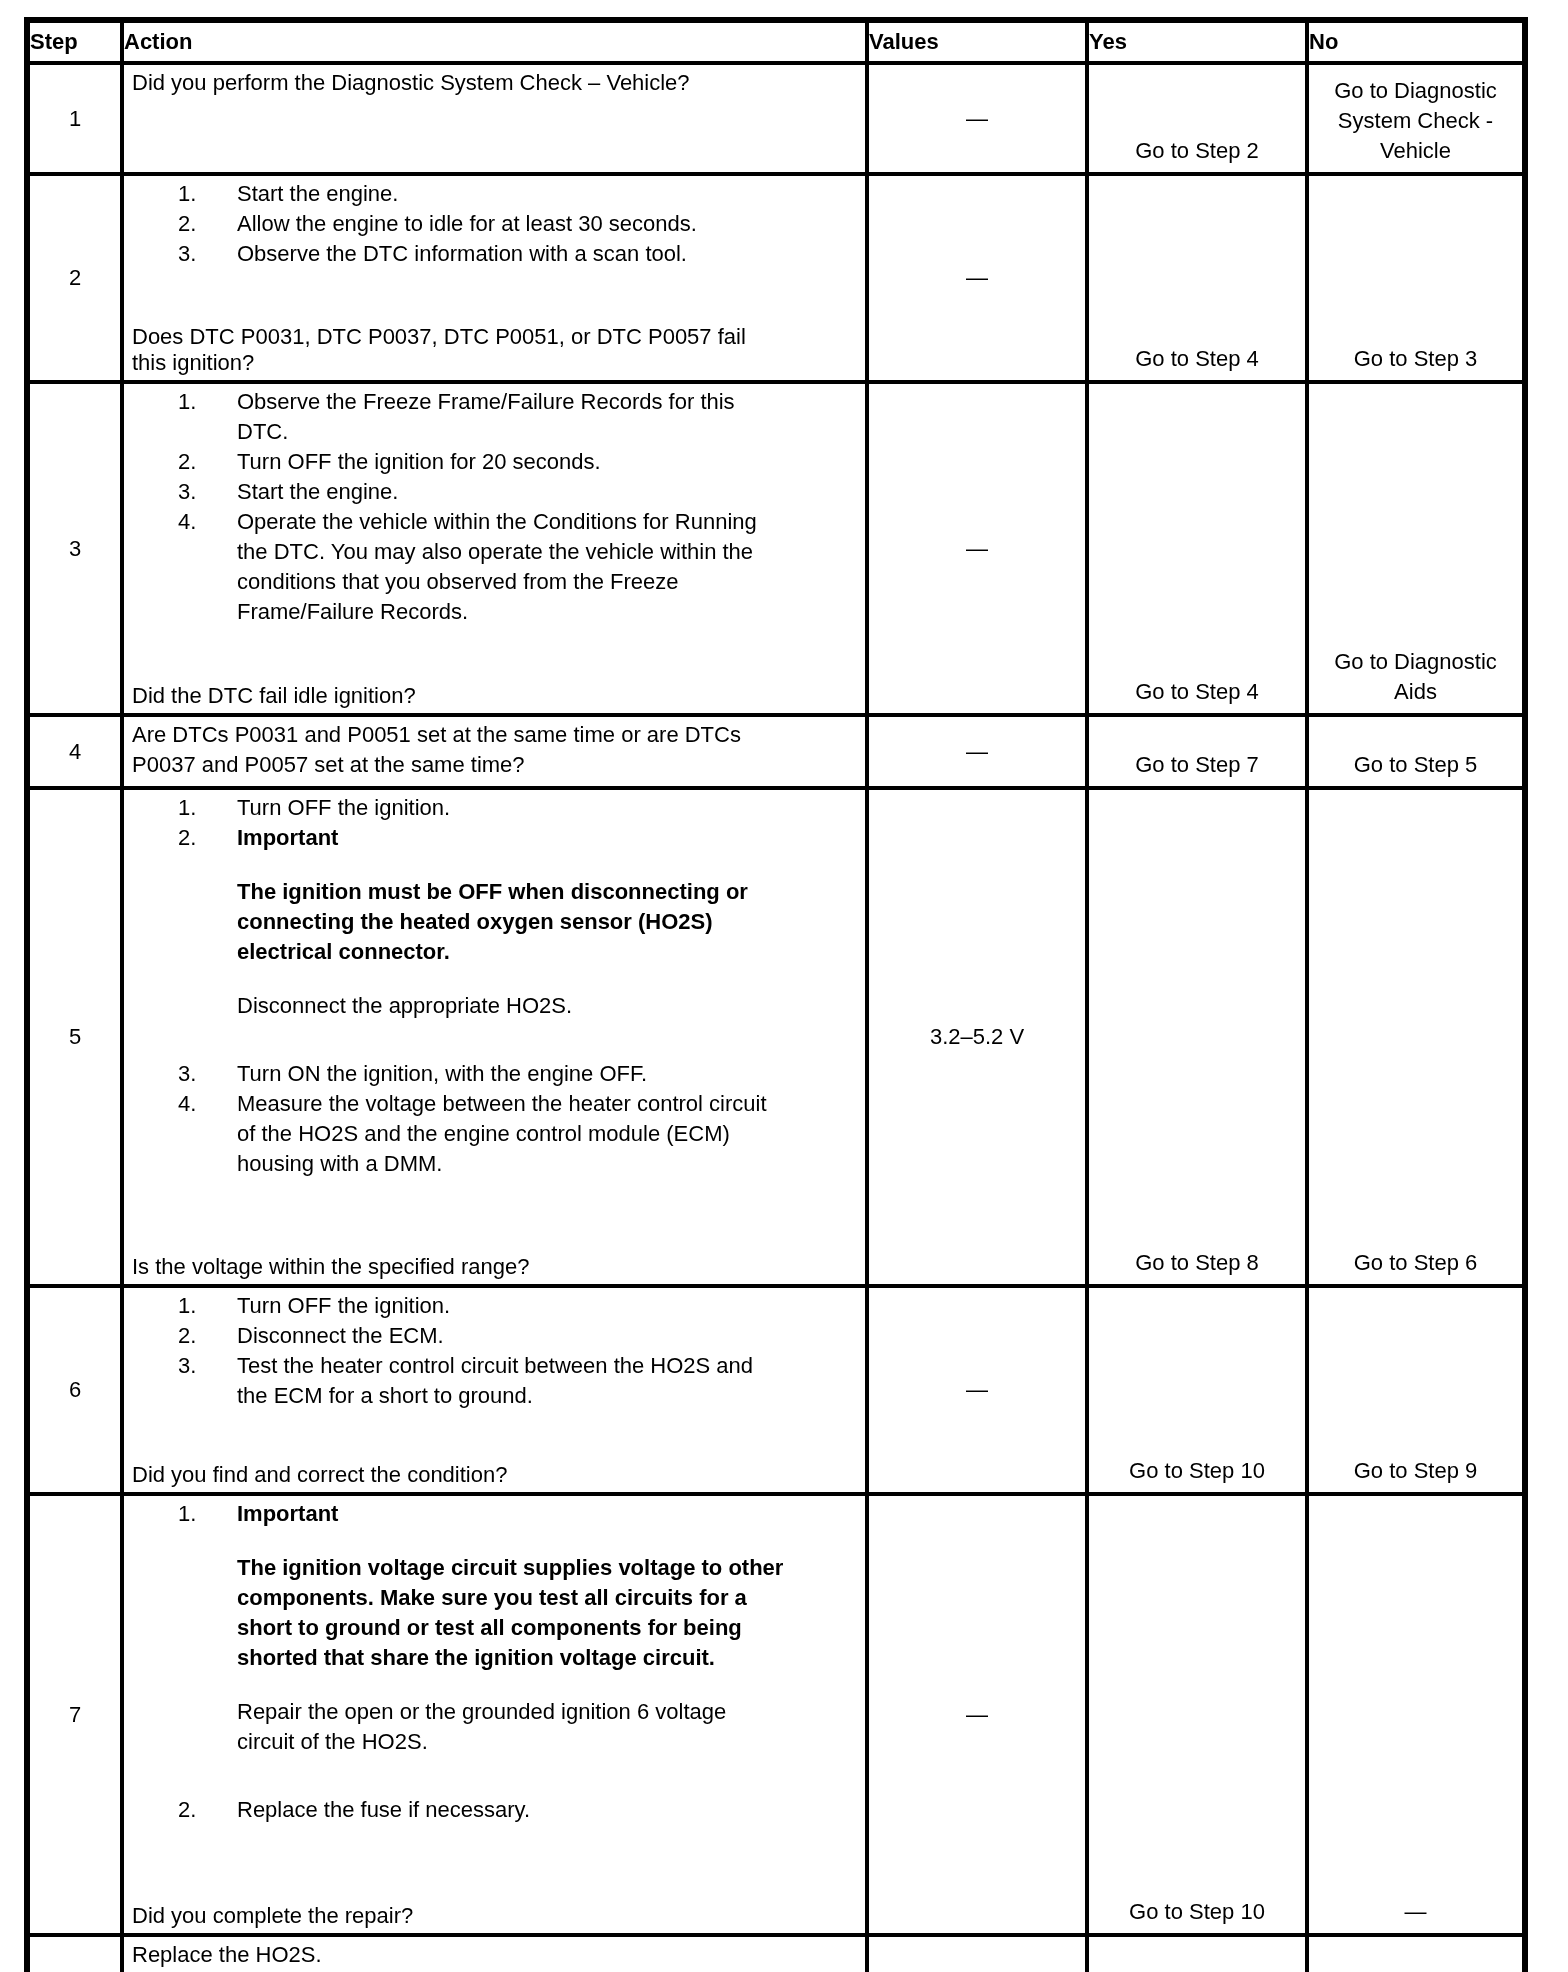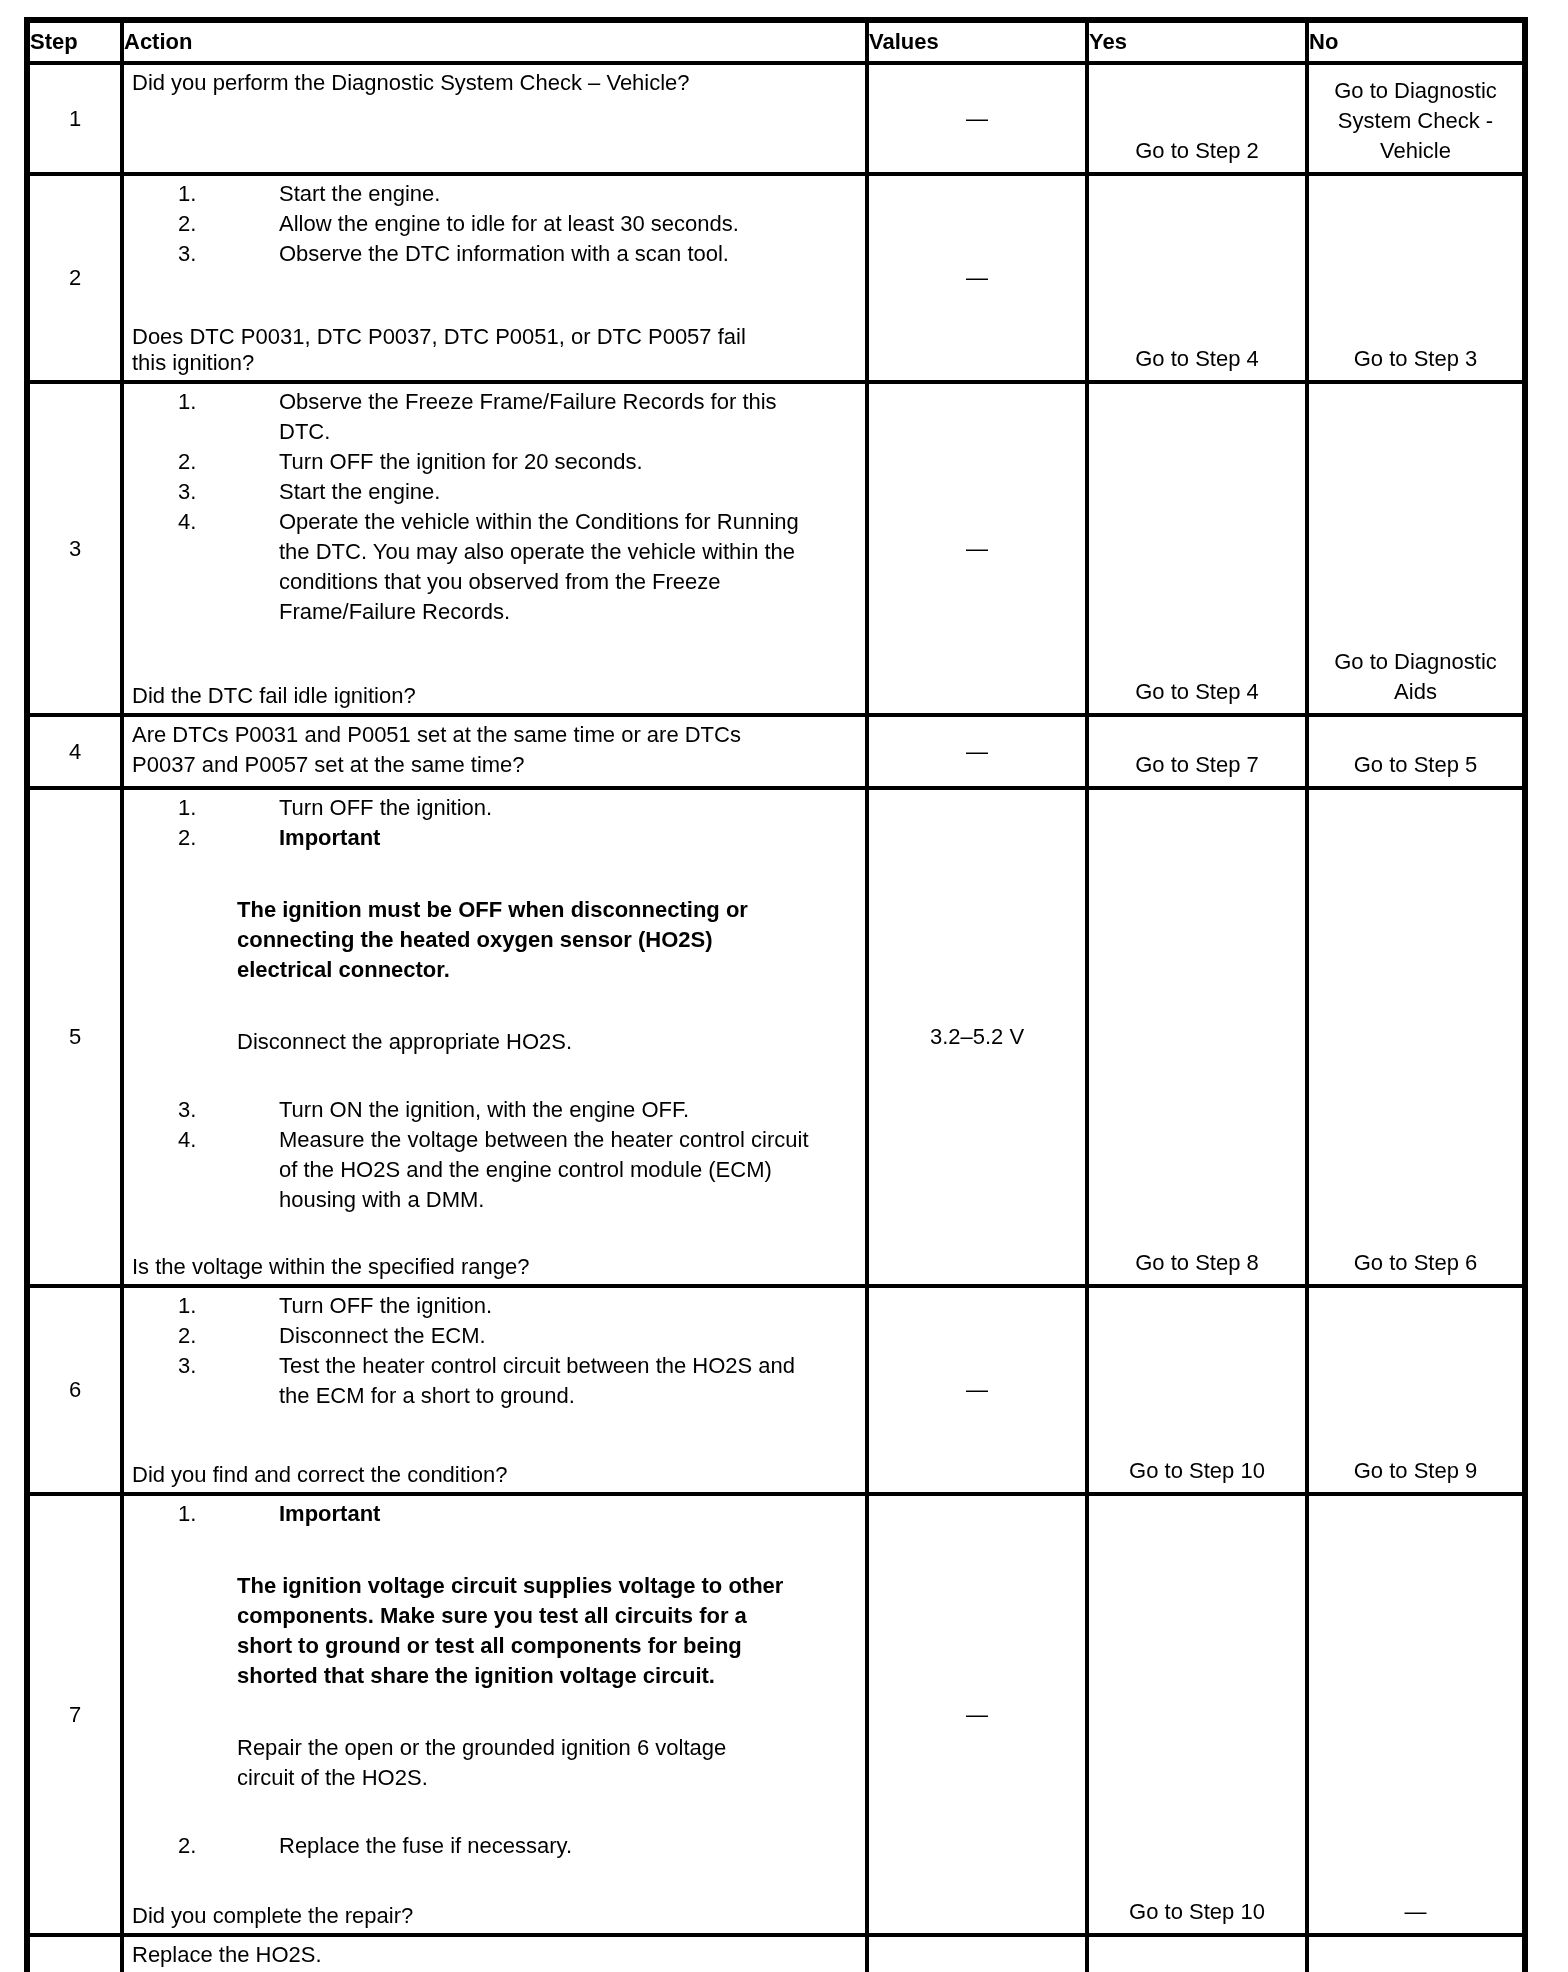--- a/index.html
+++ b/index.html
@@ -36,23 +36,23 @@
     text-align:center; vertical-align:middle;
     white-space:pre-line; line-height:30px;
   }
   td.yes, td.no {
     text-align:center; vertical-align:bottom;
     padding-bottom:6px; white-space:pre-line; line-height:30px;
   }
   .intro { white-space:pre-line; }
   .li { display:flex; }
   .li .num { flex:0 0 59px; margin-left:46px; }
-  .li .tx { flex:1; white-space:pre-line;margin-left:42px; }
+  .li .tx { flex:1; white-space:pre-line; }
   .bold { font-weight:bold; }
-  .pp { margin:42px 0 0 105px; white-space:pre-line; }
+  .pp { margin:24px 0 0 105px; white-space:pre-line; }
   .gap2 { margin-top:38px; }
   .question {
     position:absolute; left:8px; bottom:4px; right:4px;
     white-space:pre-line; line-height:26px;
   }
 </style>
 </head>
 <body>
 
 <div class="wrap">

